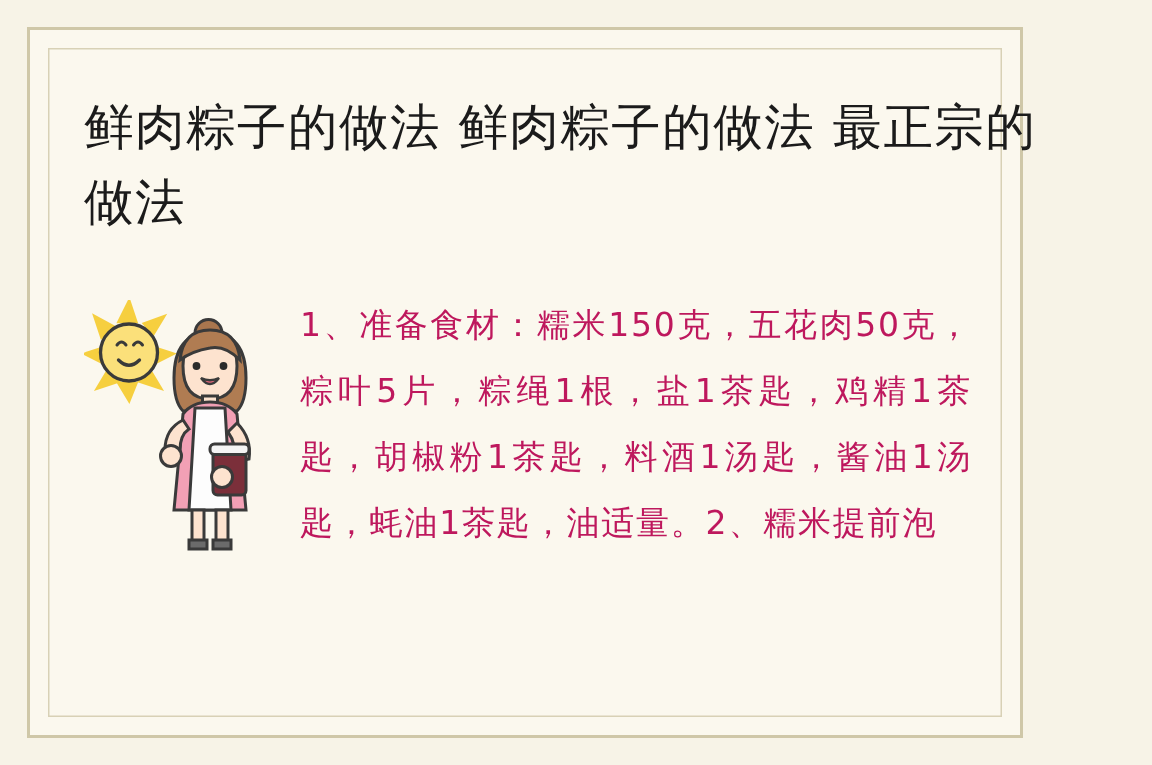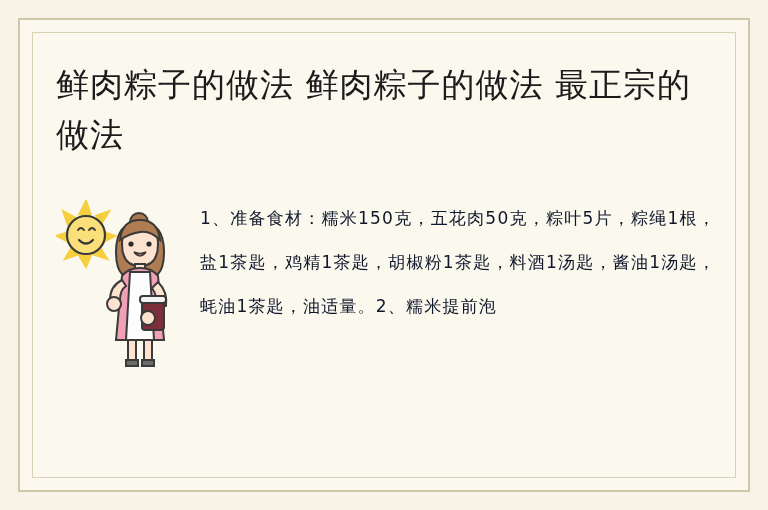--- a/index.html
+++ b/index.html
@@ -10,21 +10,21 @@
     width: 768px;
     height: 510px;
     background: #f7f3e7;
     font-family: "Liberation Sans", sans-serif;
     overflow: hidden;
   }
   .card {
     position: absolute;
     left: 18px;
     top: 18px;
-    width: 732px;
+    width: 664px;
     height: 474px;
     background: #fbf8ee;
     border: 2px solid #cfc7a8;
     box-sizing: border-box;
   }
   .inner-frame {
     position: absolute;
     left: 12px;
     top: 12px;
     right: 12px;
@@ -55,23 +55,23 @@
   }
   .illustration {
     width: 130px;
     height: 200px;
     position: relative;
     flex: 0 0 130px;
     margin-top: 10px;
   }
   .paragraph {
     flex: 1;
-    font-size: 17px;
+    font-size: 22px;
     line-height: 44px;
-    color: #0f172a;
+    color: #be185d;
     font-family: "DejaVu Sans", "Liberation Sans", sans-serif;
     letter-spacing: 1.2px;
     margin-left: 14px;
     margin-top: 6px;
     text-align: justify;
   }
   svg { display: block; }
 </style>
 </head>
 <body>

